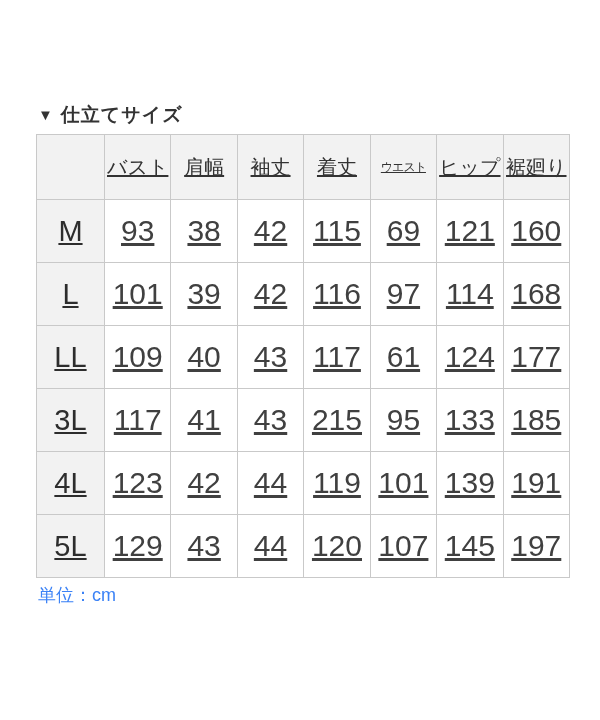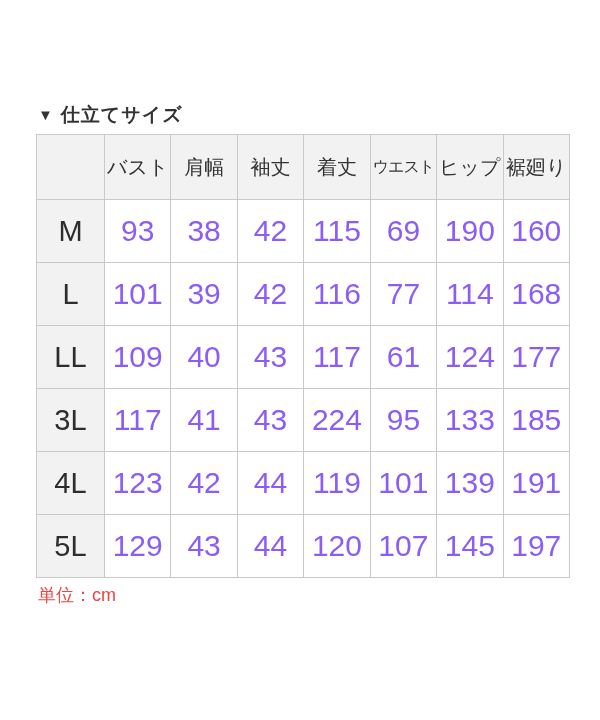--- a/index.html
+++ b/index.html
@@ -32,51 +32,52 @@
     border-collapse: collapse;
     table-layout: fixed;
     width: 534px;
   }
   .size-table th, .size-table td {
     border: 1px solid #c9c9c9;
     text-align: center;
     vertical-align: middle;
     padding: 0;
     overflow: hidden;
+    text-decoration: underline;
   }
   .size-table col.c-size { width: 68px; }
   .size-table thead th {
     height: 65px;
     background: #f2f2f2;
     font-weight: normal;
     font-size: 20px;
     color: #333333;
   }
   .size-table thead th.hdr-waist {
-    font-size: 16px;
+    font-size: 12px;
     letter-spacing: -1px;
   }
   .size-table tbody tr { height: 63px; }
   .size-table tbody th {
     background: #f2f2f2;
     font-weight: normal;
     font-size: 29px;
     color: #2d2d2d;
   }
   .size-table tbody td {
     background: #ffffff;
     font-size: 30px;
-    color: #8b5cf6;
+    color: #404040;
   }
   .footer {
     margin-top: 5px;
     margin-left: 2px;
     font-size: 18px;
     line-height: 25px;
-    color: #ef4444;
+    color: #3b82f6;
   }
 </style>
 </head>
 <body>
 
 <div class="page">
 
   <div class="section-title">
     <span class="tri">▼</span><span>仕立てサイズ</span>
   </div>
@@ -105,49 +106,49 @@
       </tr>
     </thead>
     <tbody>
       <tr>
         <th>M</th>
         <td>93</td>
         <td>38</td>
         <td>42</td>
         <td>115</td>
         <td>69</td>
-        <td>190</td>
+        <td>121</td>
         <td>160</td>
       </tr>
       <tr>
         <th>L</th>
         <td>101</td>
         <td>39</td>
         <td>42</td>
         <td>116</td>
-        <td>77</td>
+        <td>97</td>
         <td>114</td>
         <td>168</td>
       </tr>
       <tr>
         <th>LL</th>
         <td>109</td>
         <td>40</td>
         <td>43</td>
         <td>117</td>
         <td>61</td>
         <td>124</td>
         <td>177</td>
       </tr>
       <tr>
         <th>3L</th>
         <td>117</td>
         <td>41</td>
         <td>43</td>
-        <td>224</td>
+        <td>215</td>
         <td>95</td>
         <td>133</td>
         <td>185</td>
       </tr>
       <tr>
         <th>4L</th>
         <td>123</td>
         <td>42</td>
         <td>44</td>
         <td>119</td>

